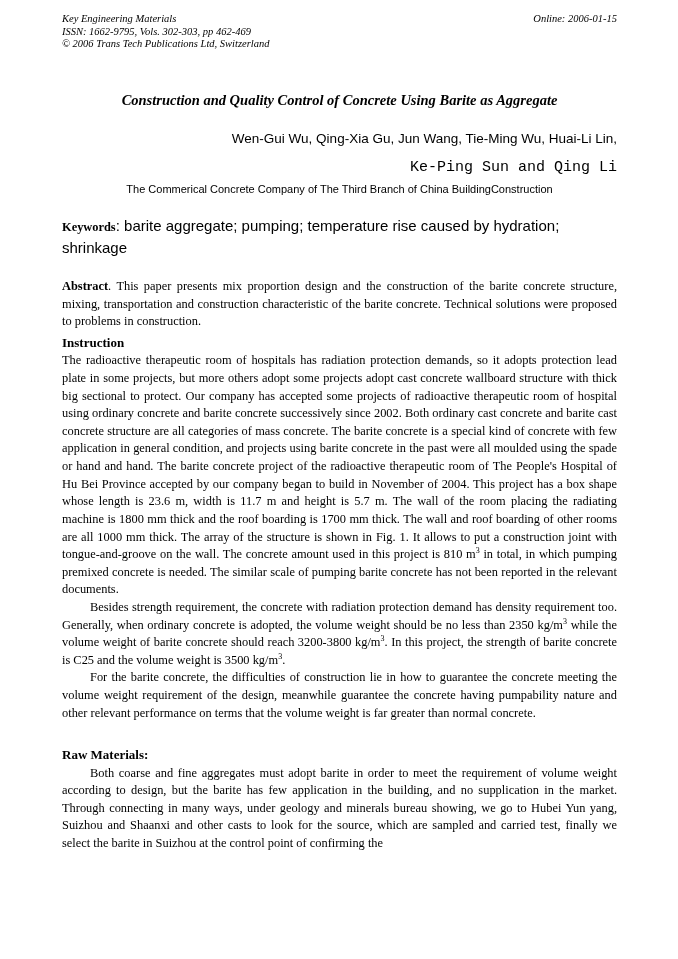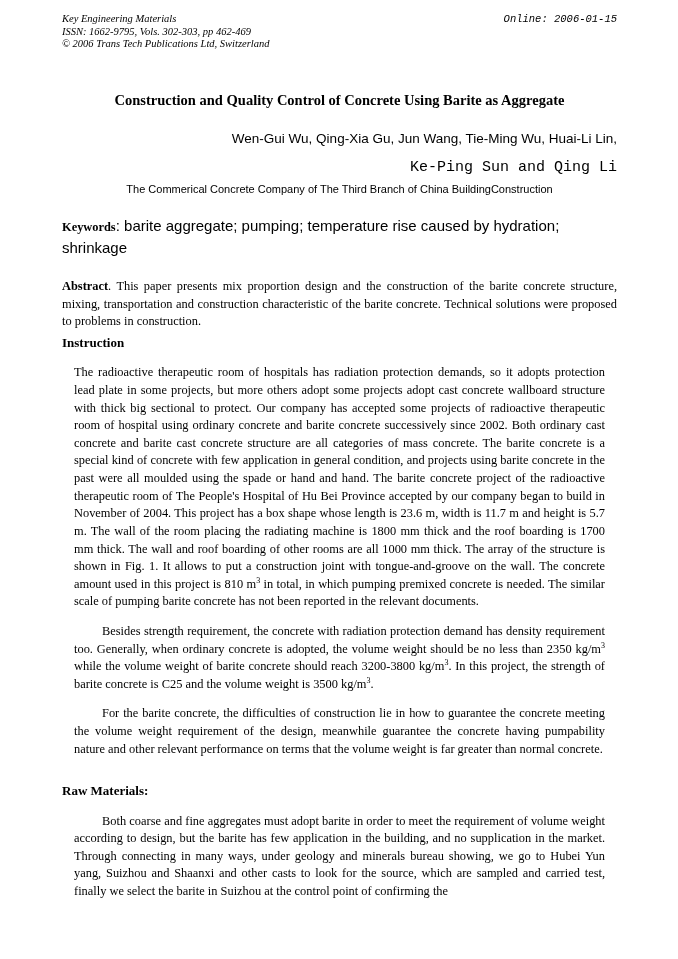--- a/index.html
+++ b/index.html
@@ -21,27 +21,28 @@
   }
   .header {
     display: flex;
     justify-content: space-between;
     align-items: flex-start;
     font-style: italic;
     font-size: 10.5px;
     line-height: 1.2;
   }
   .header-left div { white-space: nowrap; }
-  .header-right { white-space: nowrap; font-family: Liberation Mono, monospace; }
+  .header-right { white-space: nowrap; }
   .paper-title {
     font-size: 14.5px;
     font-weight: bold;
     text-align: center;
     margin: 40px 0 0 0;
     line-height: 1.25;
+    font-style: italic;
   }
   .authors-1 {
     font-family: "Liberation Sans", sans-serif;
     font-size: 13.5px;
     text-align: right;
     margin-top: 22px;
   }
   .authors-2 {
     font-family: Liberation Mono, monospace;
     font-size: 15px;
@@ -71,21 +72,21 @@
   .section-heading {
     font-size: 13px;
     font-weight: bold;
     margin: 3px 0 0 0;
     line-height: 1.42;
   }
   .section-heading.second {
     margin-top: 24px;
   }
   .body-p {
-    margin: 12px;
+    margin: 0;
     font-size: 12.4px;
     line-height: 1.42;
     text-align: justify;
   }
   .body-p.indent { text-indent: 28px; }
   sup {
     font-size: 8px;
     line-height: 0;
     vertical-align: super;
   }

